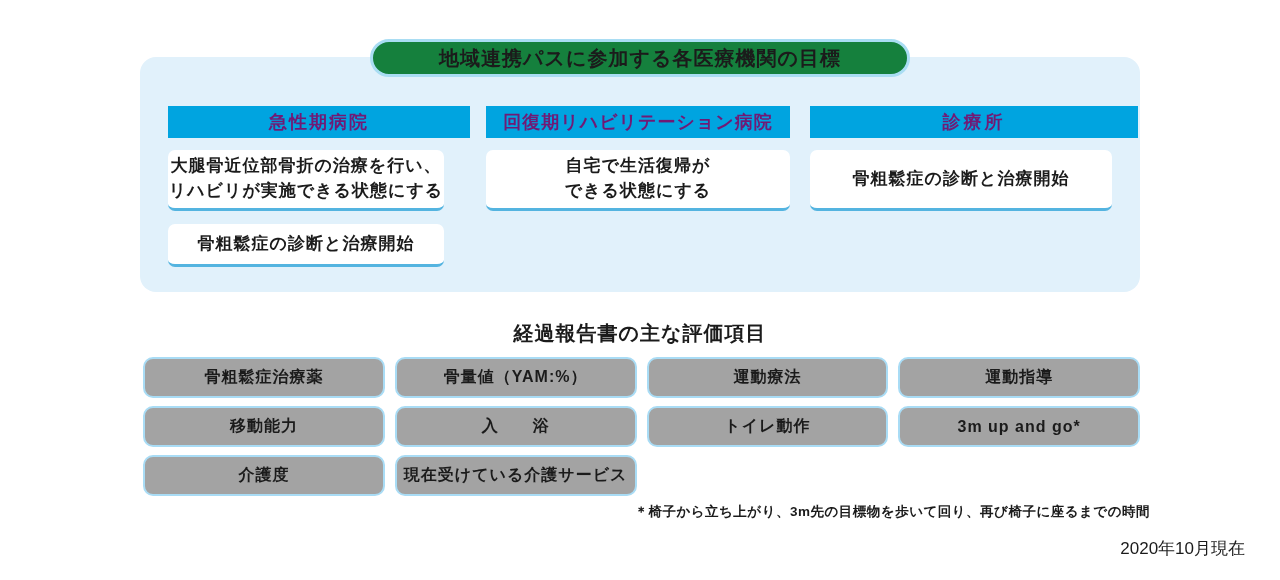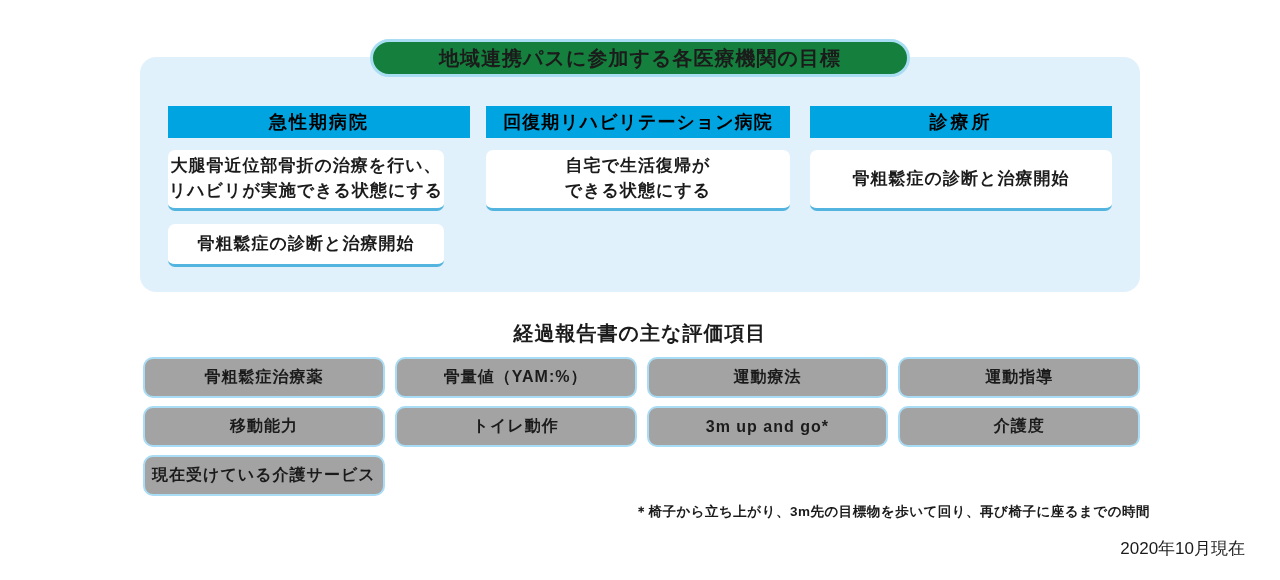--- a/index.html
+++ b/index.html
@@ -26,28 +26,28 @@
     width: 540px; height: 38px;
     background: #15803d;
     border: 3px solid #a9ddf3;
     border-radius: 22px;
     display: flex; align-items: center; justify-content: center;
     font-size: 20px; font-weight: bold; letter-spacing: 1px;
     white-space: nowrap;
   }
   .col-header {
     position: absolute; top: 49px; height: 32px;
-    background: #00a4e0; color: #000000;
+    background: #00a4e0; color: #701a75;
     display: flex; align-items: center; justify-content: center;
     font-size: 18px; font-weight: bold; letter-spacing: 2px;
     white-space: nowrap;
   }
   .col-header.c1 { left: 28px;  width: 302px; }
   .col-header.c2 { left: 346px; width: 304px; letter-spacing: 1px; }
-  .col-header.c3 { left: 670px; width: 302px; letter-spacing: 3px; }
+  .col-header.c3 { left: 670px; width: 328px; letter-spacing: 3px; }
 
   .goal-box {
     position: absolute;
     background: #ffffff;
     border-radius: 7px;
     border-bottom: 3px solid #54b4e0;
     display: flex; align-items: center; justify-content: center;
     text-align: center;
     font-size: 17px; font-weight: bold; letter-spacing: 1px;
     line-height: 1.45;
@@ -121,20 +121,21 @@
 </div>
 
 <div class="eval-title">経過報告書の主な評価項目</div>
 
 <div class="eval-grid">
   <div class="eval-item">骨粗鬆症治療薬</div>
   <div class="eval-item">骨量値（YAM:%）</div>
   <div class="eval-item">運動療法</div>
   <div class="eval-item">運動指導</div>
   <div class="eval-item">移動能力</div>
+  <div class="eval-item">入　　浴</div>
   <div class="eval-item">トイレ動作</div>
   <div class="eval-item">3m up and go*</div>
   <div class="eval-item">介護度</div>
   <div class="eval-item">現在受けている介護サービス</div>
 </div>
 
 <div class="eval-footnote">＊椅子から立ち上がり、3m先の目標物を歩いて回り、再び椅子に座るまでの時間</div>
 
 <div class="as-of">2020年10月現在</div>
 

